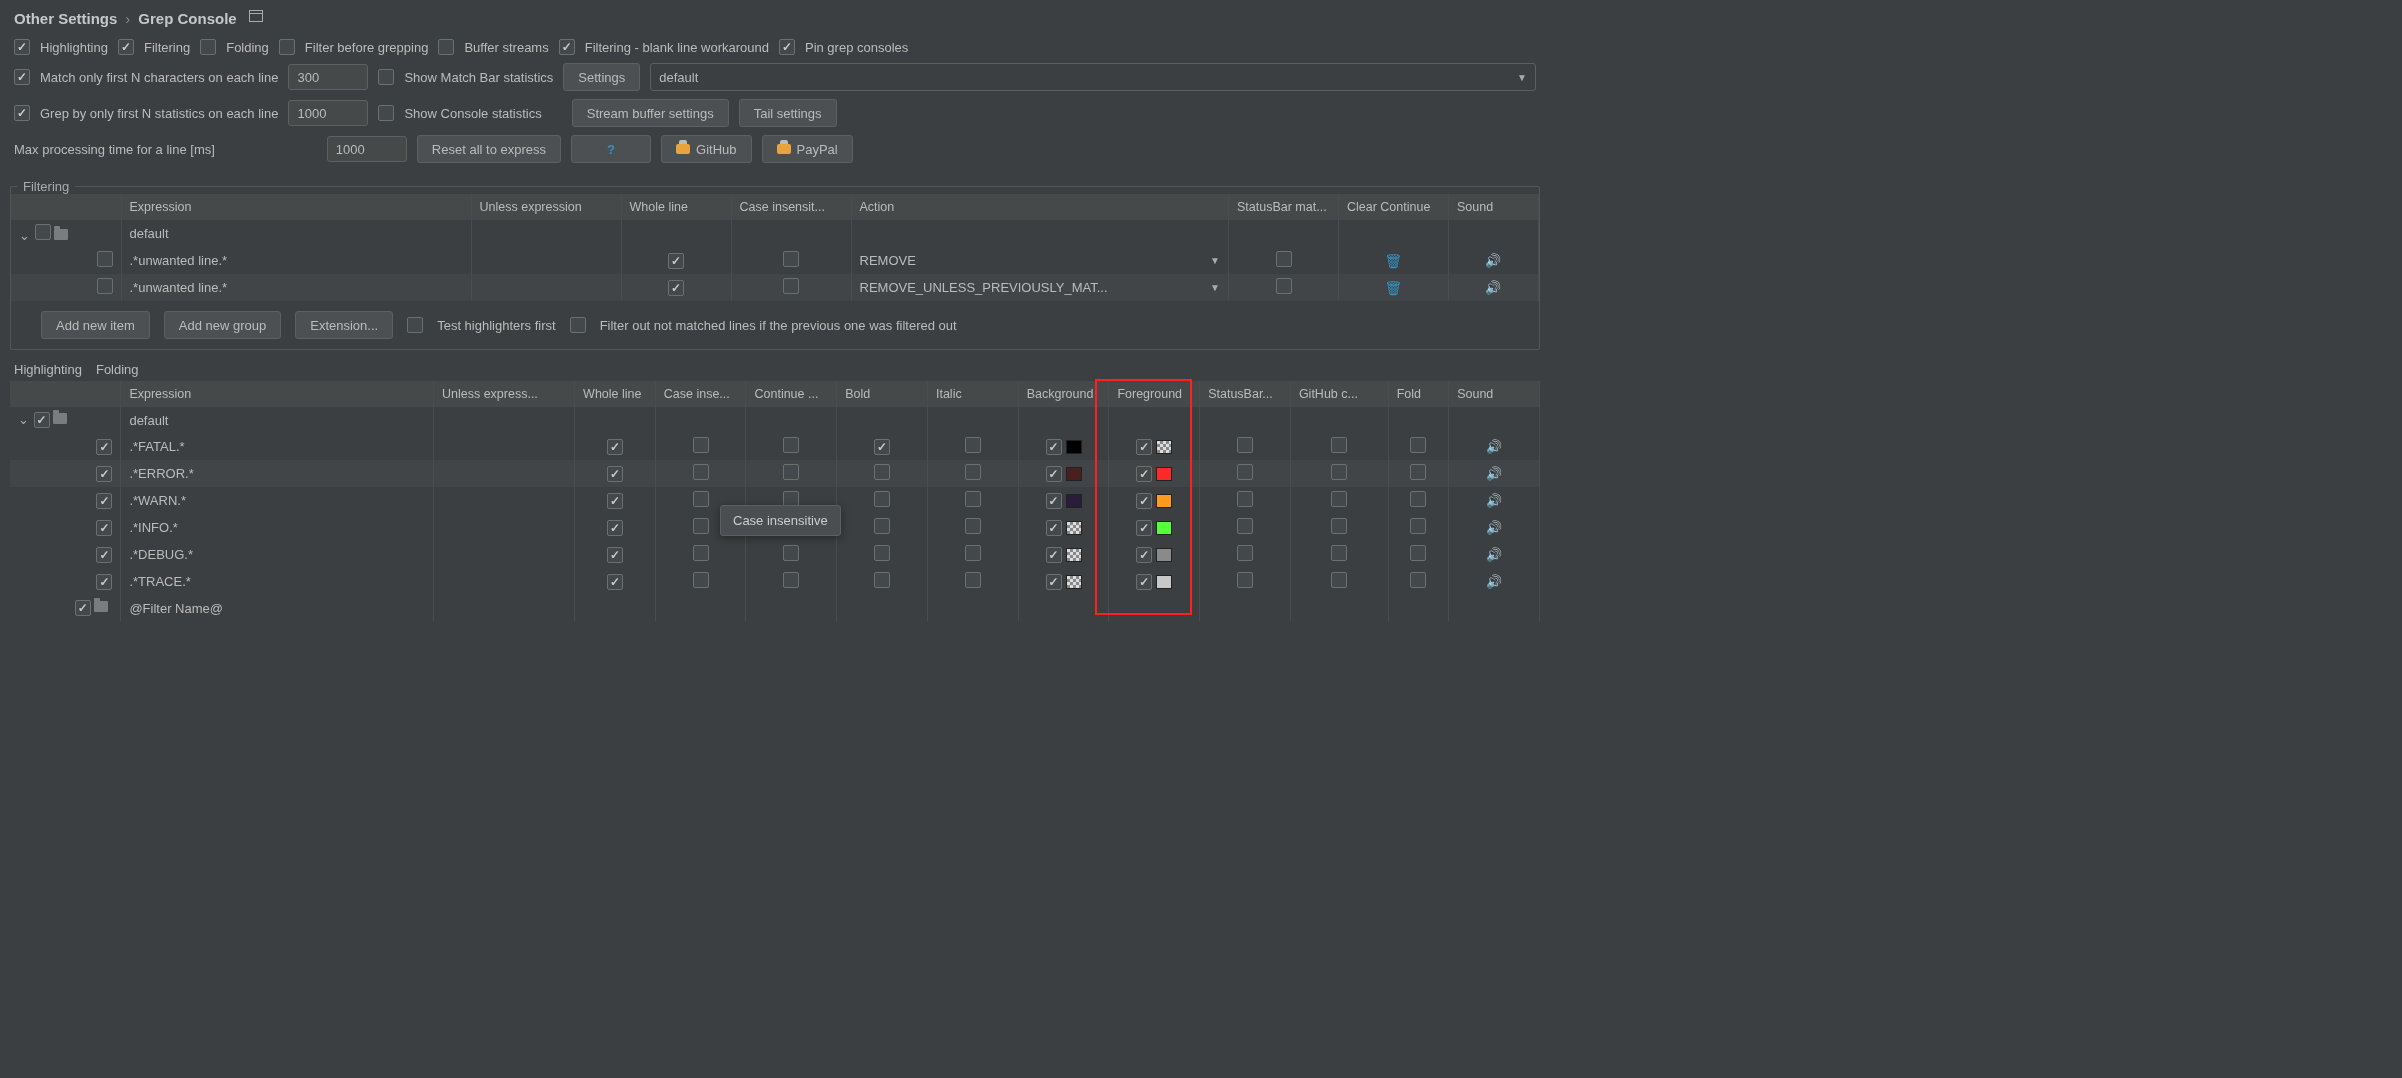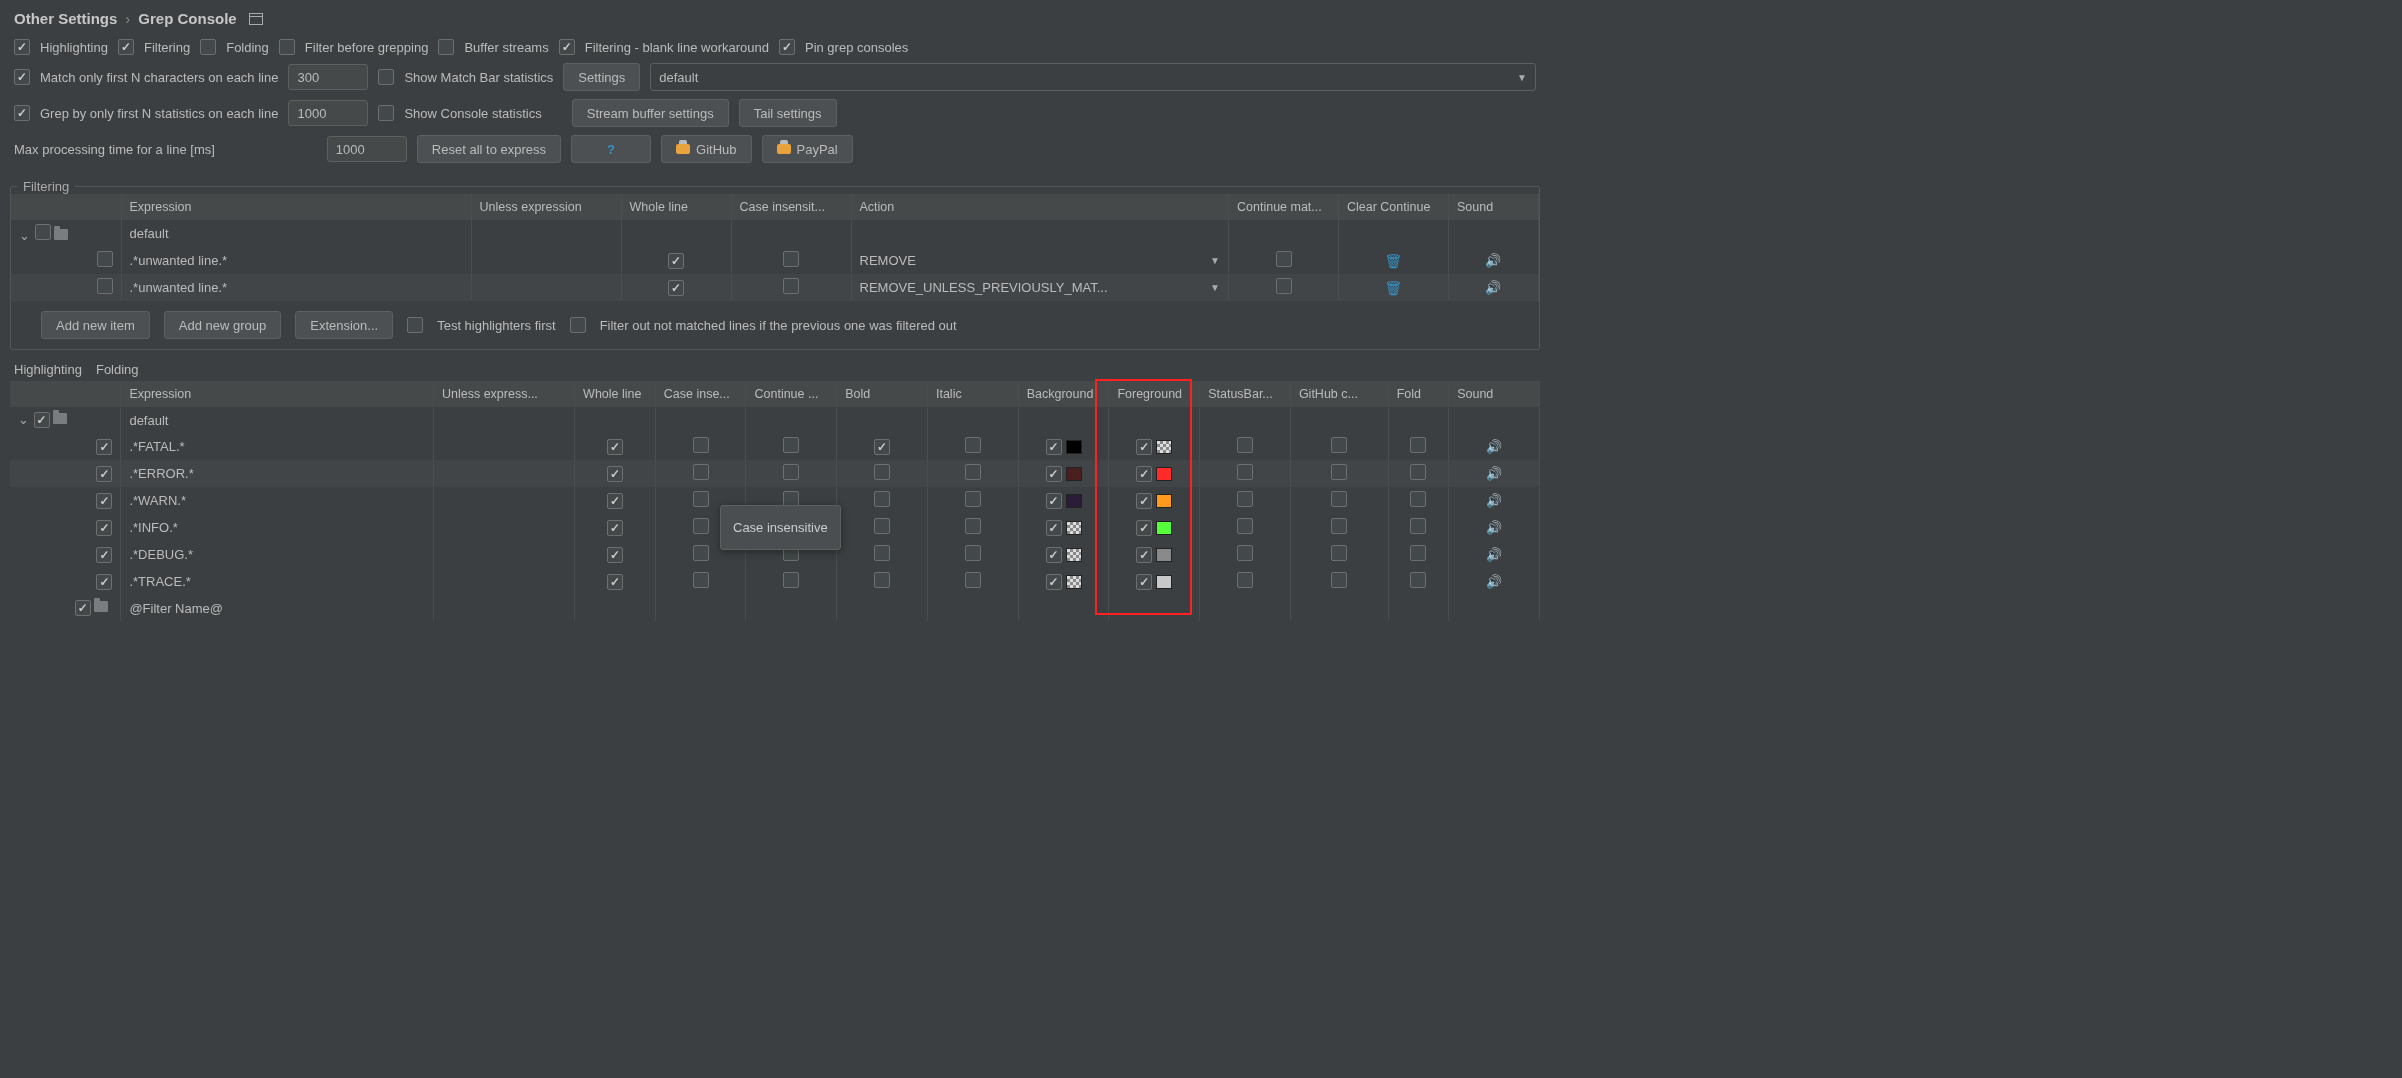--- a/index.html
+++ b/index.html
@@ -8,21 +8,20 @@
   color: #bbbbbb;
   font-family: -apple-system, "Segoe UI", sans-serif;
   font-size: 13px;
   width: 1550px;
   overflow: hidden;
   user-select: none;
 }
 .breadcrumb {
   padding: 10px 14px 8px;
   display: flex;
-  align-items: center;
   gap: 8px;
   font-size: 15px;
   font-weight: 600;
   color: #c7c7c7;
 }
 .breadcrumb .chev { color: #888; font-weight: normal; }
 .breadcrumb .win-icon {
   width: 14px; height: 12px; border: 1px solid #aaa; display: inline-block;
   position: relative; margin-left: 4px;
 }
@@ -106,21 +105,21 @@
     linear-gradient(-45deg,#888 25%,transparent 25%),
     linear-gradient(45deg,transparent 75%,#888 75%),
     linear-gradient(-45deg,transparent 75%,#888 75%);
   background-size:6px 6px;
   background-position:0 0,0 3px,3px -3px,-3px 0;
   background-color:#ddd;
 }
 
 .tooltip {
   position: absolute; background: #4b4e50; border: 1px solid #5e6060;
-  padding: 14px 12px; color: #ccc; border-radius: 3px; z-index: 10;
+  padding: 7px 12px; color: #ccc; border-radius: 3px; z-index: 10;
   box-shadow: 0 2px 8px rgba(0,0,0,.4);
 }
 
 .red-box {
   position: absolute; border: 2px solid #ff2020; pointer-events: none;
 }
 </style>
 </head>
 <body>
 
@@ -204,21 +203,21 @@
         <col style="width:90px">
     </colgroup>
     <thead>
         <tr id="ft-head">
           <th></th>
           <th>Expression</th>
           <th>Unless expression</th>
           <th>Whole line</th>
           <th>Case insensit...</th>
           <th>Action</th>
-          <th>Continue mat...</th>
+          <th>StatusBar mat...</th>
           <th>Clear Continue</th>
           <th>Sound</th>
         </tr>
       </thead>
     <tbody id="ft-body">
         <tr>
           <td><span class="expand-arrow">⌄</span> <span class="cb"></span> <span class="folder-ic"></span></td>
           <td>default</td>
           <td></td>
           <td></td>

